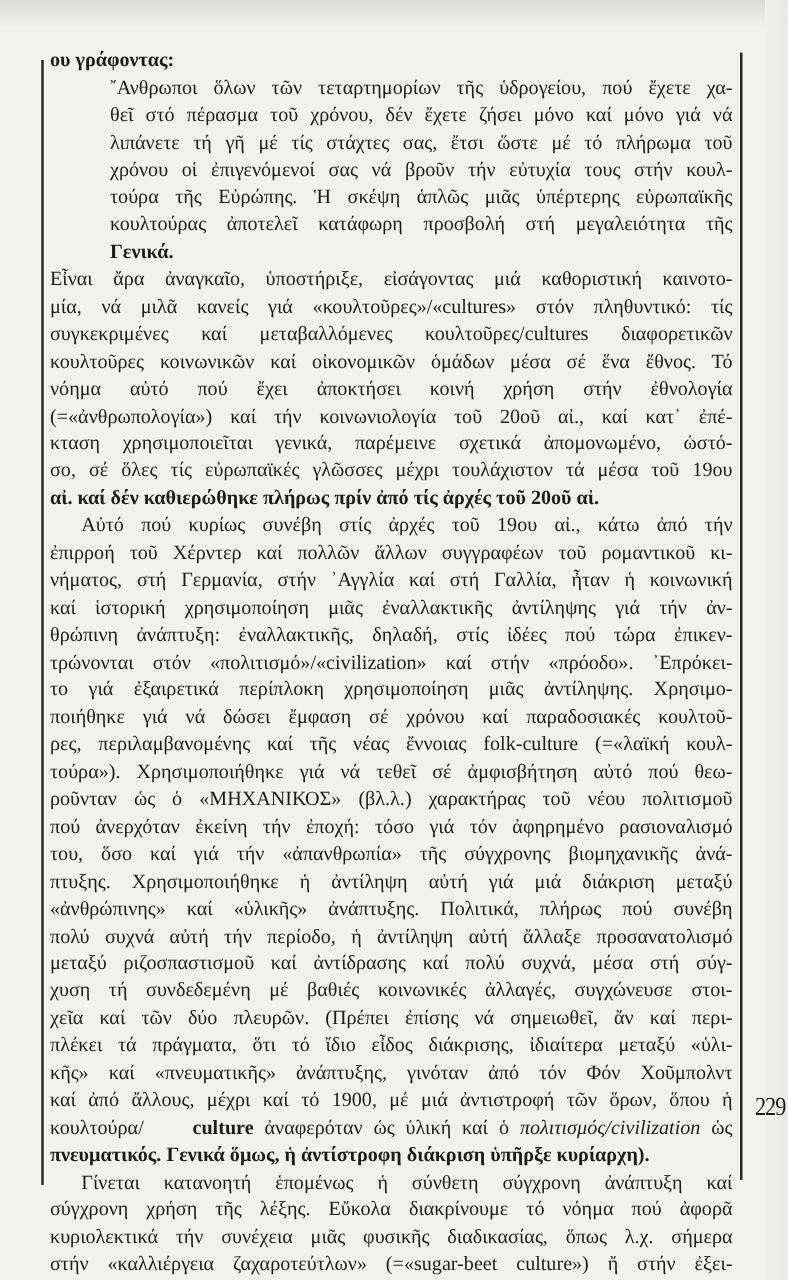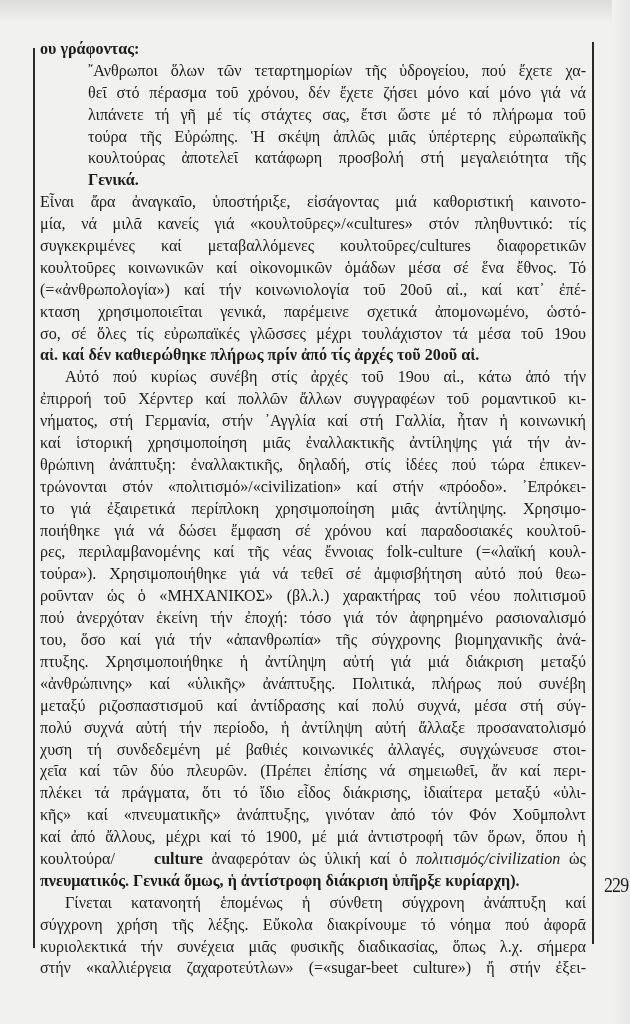--- a/index.html
+++ b/index.html
@@ -51,48 +51,50 @@
 <div class="right-shadow"></div>
 <div class="rule-left"></div>
 <div class="rule-right"></div>
 <div class="page-number">229</div>
 
 <div class="text-block" id="text-block">
     <span class="line last">ου γράφοντας:</span>
     <span class="line indent-quote">῎Ανθρωποι ὅλων τῶν τεταρτημορίων τῆς ὑδρογείου, πού ἔχετε χα-</span>
     <span class="line indent-quote">θεῖ στό πέρασμα τοῦ χρόνου, δέν ἔχετε ζήσει μόνο καί μόνο γιά νά</span>
     <span class="line indent-quote">λιπάνετε τή γῆ μέ τίς στάχτες σας, ἔτσι ὥστε μέ τό πλήρωμα τοῦ</span>
+    <span class="line indent-quote">χρόνου οἱ ἐπιγενόμενοί σας νά βροῦν τήν εὐτυχία τους στήν κουλ-</span>
     <span class="line indent-quote">τούρα τῆς Εὐρώπης. Ἡ σκέψη ἁπλῶς μιᾶς ὑπέρτερης εὐρωπαϊκῆς</span>
     <span class="line indent-quote">κουλτούρας ἀποτελεῖ κατάφωρη προσβολή στή μεγαλειότητα τῆς</span>
     <span class="line last indent-quote">Γενικά.</span>
     <span class="line">Εἶναι ἄρα ἀναγκαῖο, ὑποστήριξε, εἰσάγοντας μιά καθοριστική καινοτο-</span>
     <span class="line">μία, νά μιλᾶ κανείς γιά «κουλτοῦρες»/«cultures» στόν πληθυντικό: τίς</span>
     <span class="line">συγκεκριμένες καί μεταβαλλόμενες κουλτοῦρες/cultures διαφορετικῶν</span>
     <span class="line">κουλτοῦρες κοινωνικῶν καί οἰκονομικῶν ὁμάδων μέσα σέ ἕνα ἔθνος. Τό</span>
+    <span class="line">νόημα αὐτό πού ἔχει ἀποκτήσει κοινή χρήση στήν ἐθνολογία</span>
     <span class="line">(=«ἀνθρωπολογία») καί τήν κοινωνιολογία τοῦ 20οῦ αἰ., καί κατ᾽ ἐπέ-</span>
     <span class="line">κταση χρησιμοποιεῖται γενικά, παρέμεινε σχετικά ἀπομονωμένο, ὡστό-</span>
     <span class="line">σο, σέ ὅλες τίς εὐρωπαϊκές γλῶσσες μέχρι τουλάχιστον τά μέσα τοῦ 19ου</span>
     <span class="line last">αἰ. καί δέν καθιερώθηκε πλήρως πρίν ἀπό τίς ἀρχές τοῦ 20οῦ αἰ.</span>
     <span class="line indent-para">Αὐτό πού κυρίως συνέβη στίς ἀρχές τοῦ 19ου αἰ., κάτω ἀπό τήν</span>
     <span class="line">ἐπιρροή τοῦ Χέρντερ καί πολλῶν ἄλλων συγγραφέων τοῦ ρομαντικοῦ κι-</span>
     <span class="line">νήματος, στή Γερμανία, στήν ᾽Αγγλία καί στή Γαλλία, ἦταν ἡ κοινωνική</span>
     <span class="line">καί ἱστορική χρησιμοποίηση μιᾶς ἐναλλακτικῆς ἀντίληψης γιά τήν ἀν-</span>
     <span class="line">θρώπινη ἀνάπτυξη: ἐναλλακτικῆς, δηλαδή, στίς ἰδέες πού τώρα ἐπικεν-</span>
     <span class="line">τρώνονται στόν «πολιτισμό»/«civilization» καί στήν «πρόοδο». ᾽Επρόκει-</span>
     <span class="line">το γιά ἐξαιρετικά περίπλοκη χρησιμοποίηση μιᾶς ἀντίληψης. Χρησιμο-</span>
     <span class="line">ποιήθηκε γιά νά δώσει ἔμφαση σέ χρόνου καί παραδοσιακές κουλτοῦ-</span>
     <span class="line">ρες, περιλαμβανομένης καί τῆς νέας ἔννοιας folk-culture (=«λαϊκή κουλ-</span>
     <span class="line">τούρα»). Χρησιμοποιήθηκε γιά νά τεθεῖ σέ ἀμφισβήτηση αὐτό πού θεω-</span>
     <span class="line">ροῦνταν ὡς ὁ «ΜΗΧΑΝΙΚΟΣ» (βλ.λ.) χαρακτήρας τοῦ νέου πολιτισμοῦ</span>
     <span class="line">πού ἀνερχόταν ἐκείνη τήν ἐποχή: τόσο γιά τόν ἀφηρημένο ρασιοναλισμό</span>
     <span class="line">του, ὅσο καί γιά τήν «ἀπανθρωπία» τῆς σύγχρονης βιομηχανικῆς ἀνά-</span>
     <span class="line">πτυξης. Χρησιμοποιήθηκε ἡ ἀντίληψη αὐτή γιά μιά διάκριση μεταξύ</span>
     <span class="line">«ἀνθρώπινης» καί «ὑλικῆς» ἀνάπτυξης. Πολιτικά, πλήρως πού συνέβη</span>
+    <span class="line">πολύ συχνά αὐτή τήν περίοδο, ἡ ἀντίληψη αὐτή ἄλλαξε προσανατολισμό</span>
     <span class="line">μεταξύ ριζοσπαστισμοῦ καί ἀντίδρασης καί πολύ συχνά, μέσα στή σύγ-</span>
-    <span class="line">πολύ συχνά αὐτή τήν περίοδο, ἡ ἀντίληψη αὐτή ἄλλαξε προσανατολισμό</span>
     <span class="line">χυση τή συνδεδεμένη μέ βαθιές κοινωνικές ἀλλαγές, συγχώνευσε στοι-</span>
     <span class="line">χεῖα καί τῶν δύο πλευρῶν. (Πρέπει ἐπίσης νά σημειωθεῖ, ἄν καί περι-</span>
     <span class="line">πλέκει τά πράγματα, ὅτι τό ἴδιο εἶδος διάκρισης, ἰδιαίτερα μεταξύ «ὑλι-</span>
     <span class="line">κῆς» καί «πνευματικῆς» ἀνάπτυξης, γινόταν ἀπό τόν Φόν Χοῦμπολντ</span>
     <span class="line">καί ἀπό ἄλλους, μέχρι καί τό 1900, μέ μιά ἀντιστροφή τῶν ὅρων, ὅπου ἡ</span>
     <span class="line"><span>κουλτούρα/</span><span class="b">culture</span><span> ἀναφερόταν ὡς ὑλική καί ὁ </span><span class="i">πολιτισμός/civilization</span><span> ὡς</span></span>
     <span class="line last">πνευματικός. Γενικά ὅμως, ἡ ἀντίστροφη διάκριση ὑπῆρξε κυρίαρχη).</span>
     <span class="line indent-para">Γίνεται κατανοητή ἑπομένως ἡ σύνθετη σύγχρονη ἀνάπτυξη καί</span>
     <span class="line">σύγχρονη χρήση τῆς λέξης. Εὔκολα διακρίνουμε τό νόημα πού ἀφορᾶ</span>
     <span class="line">κυριολεκτικά τήν συνέχεια μιᾶς φυσικῆς διαδικασίας, ὅπως λ.χ. σήμερα</span>

